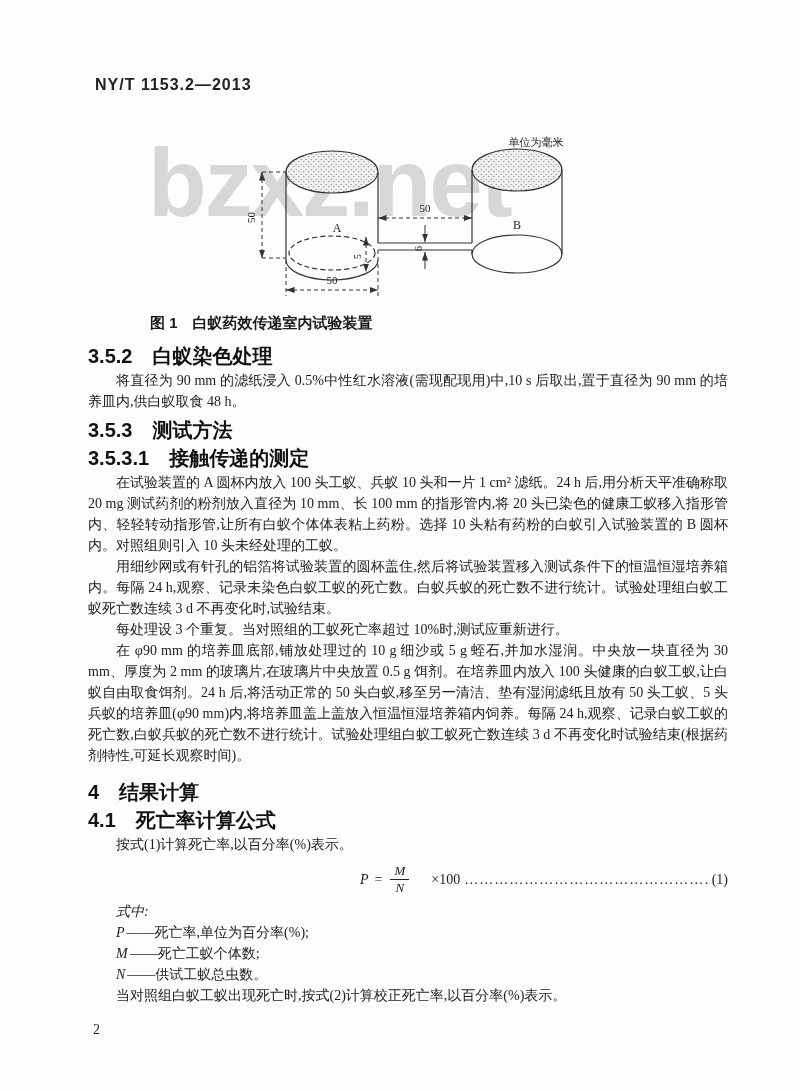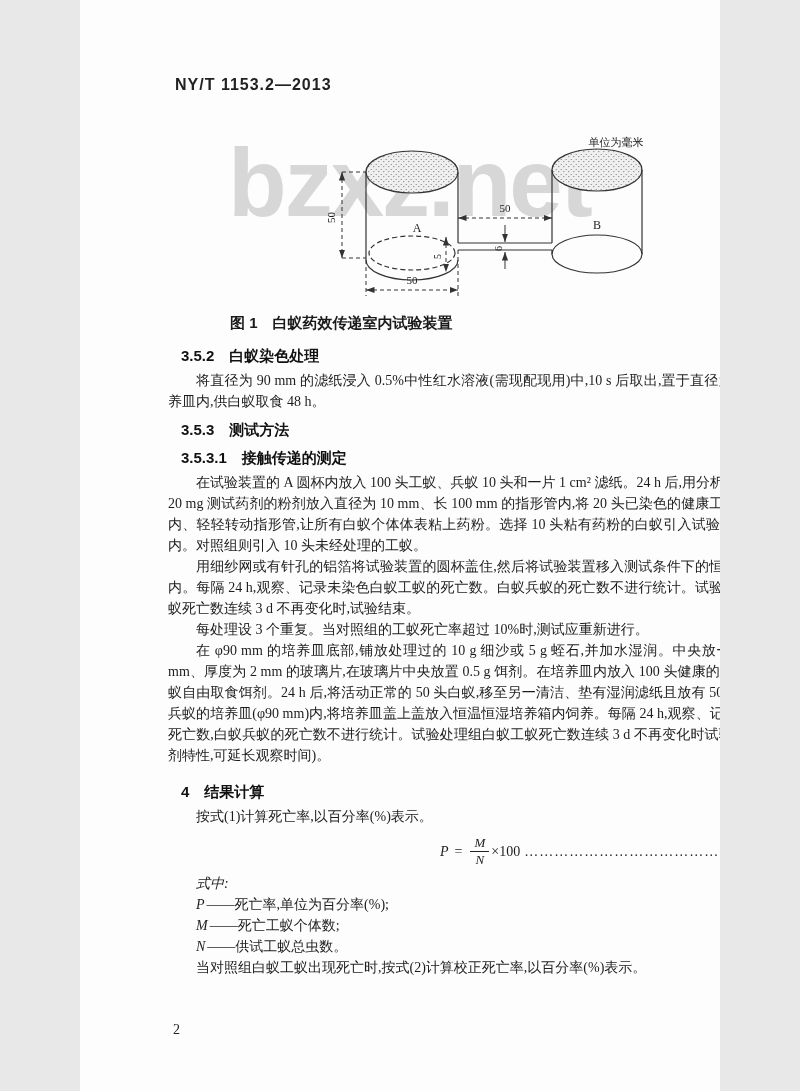--- a/index.html
+++ b/index.html
@@ -1,18 +1,18 @@
 <!DOCTYPE html>
 <html><head>
 <meta charset="utf-8">
 <style>
   * { margin:0; padding:0; box-sizing:border-box; }
   html,body { background:#e8e8e8; }
   .page {
-    position:relative; width:640px; height:1091px; margin:0 auto;
+    position:relative; width:800px; height:1091px; margin:0 auto;
     background:#fdfdfd; overflow:hidden;
     font-family:"Liberation Serif","DejaVu Serif",serif; color:#1c1c1c;
   }
   .doc-header {
     position:absolute; left:95px; top:76px;
     font-family:"Liberation Sans","DejaVu Sans",sans-serif;
     font-weight:bold; font-size:16px; letter-spacing:1px; color:#222;
   }
   .watermark {
     position:absolute; left:148px; top:128px; z-index:0;
@@ -25,37 +25,37 @@
     position:absolute; left:150px; top:314px; width:500px; z-index:1;
     font-family:"Liberation Sans","DejaVu Sans",sans-serif;
     font-weight:bold; font-size:15px; color:#1a1a1a;
   }
   .content {
     position:absolute; left:88px; top:346px; width:640px; z-index:1;
     font-size:14px; line-height:21px; text-align:justify;
   }
   .sec-h {
     font-family:"Liberation Sans","DejaVu Sans",sans-serif;
-    font-weight:bold; font-size:15px; line-height:20px;
-    margin:8px 0 4px 13px; color:#111;
+    font-weight:bold; font-size:20px; line-height:20px;
+    margin:8px 0 4px 0; color:#111;
   }
   .sec-h.first { margin-top:0; }
   .sec-h.lvl1 { margin-top:16px; }
   .content p.body-p { text-indent:2em; }
   .noindent { text-indent:2em;font-style:italic; }
   .formula-row {
     display:flex; align-items:center; margin:8px 0 6px 0; padding-left:272px;
   }
   .f-var { font-style:italic; font-family:"Liberation Serif",serif; }
   .f-eq { margin:0 6px; }
   .frac { display:inline-flex; flex-direction:column; align-items:center;
           font-size:13px; line-height:1.2; margin:0 2px; }
   .frac .num { border-bottom:1.2px solid #222; padding:0 4px; }
   .frac .den { padding:0 4px; }
-  .f-mult { margin-left:0; }
+  .f-mult { margin-left:20px; }
   .f-dots { flex:1 1 0; min-width:0; overflow:hidden; white-space:nowrap;
             letter-spacing:1px; color:#2a2a2a; margin:0 4px; }
   .f-no { flex:0 0 auto; }
   .varline { margin-left:28px; }
   .varline .f-var { margin-right:2px; }
   .page-number {
     position:absolute; left:93px; top:1022px; font-size:14px; color:#222;
   }
 </style>
 </head>
@@ -142,20 +142,21 @@
 
     <h3 class="sec-h">3.5.3.1　接触传递的测定</h3>
     <p class="body-p">在试验装置的 A 圆杯内放入 100 头工蚁、兵蚁 10 头和一片 1 cm² 滤纸。24 h 后,用分析天平准确称取 20 mg 测试药剂的粉剂放入直径为 10 mm、长 100 mm 的指形管内,将 20 头已染色的健康工蚁移入指形管内、轻轻转动指形管,让所有白蚁个体体表粘上药粉。选择 10 头粘有药粉的白蚁引入试验装置的 B 圆杯内。对照组则引入 10 头未经处理的工蚁。</p>
     <p class="body-p">用细纱网或有针孔的铝箔将试验装置的圆杯盖住,然后将试验装置移入测试条件下的恒温恒湿培养箱内。每隔 24 h,观察、记录未染色白蚁工蚁的死亡数。白蚁兵蚁的死亡数不进行统计。试验处理组白蚁工蚁死亡数连续 3 d 不再变化时,试验结束。</p>
     <p class="body-p">每处理设 3 个重复。当对照组的工蚁死亡率超过 10%时,测试应重新进行。</p>
 
     <p class="body-p">在 φ90 mm 的培养皿底部,铺放处理过的 10 g 细沙或 5 g 蛭石,并加水湿润。中央放一块直径为 30 mm、厚度为 2 mm 的玻璃片,在玻璃片中央放置 0.5 g 饵剂。在培养皿内放入 100 头健康的白蚁工蚁,让白蚁自由取食饵剂。24 h 后,将活动正常的 50 头白蚁,移至另一清洁、垫有湿润滤纸且放有 50 头工蚁、5 头兵蚁的培养皿(φ90 mm)内,将培养皿盖上盖放入恒温恒湿培养箱内饲养。每隔 24 h,观察、记录白蚁工蚁的死亡数,白蚁兵蚁的死亡数不进行统计。试验处理组白蚁工蚁死亡数连续 3 d 不再变化时试验结束(根据药剂特性,可延长观察时间)。</p>
 
     <h3 class="sec-h lvl1">4　结果计算</h3>
 
+    <h3 class="sec-h">4.1　死亡率计算公式</h3>
     <p class="body-p">按式(1)计算死亡率,以百分率(%)表示。</p>
 
     <div class="formula-row">
       <span class="f-var">P</span>
       <span class="f-eq">=</span>
       <span class="frac">
         <span class="num f-var">M</span>
         <span class="den f-var">N</span>
       </span>
       <span class="f-mult">×100</span>

